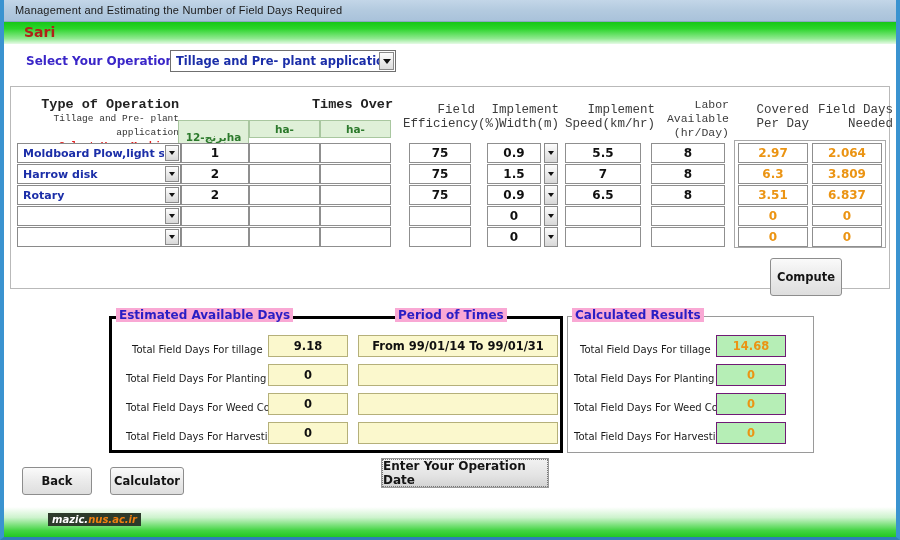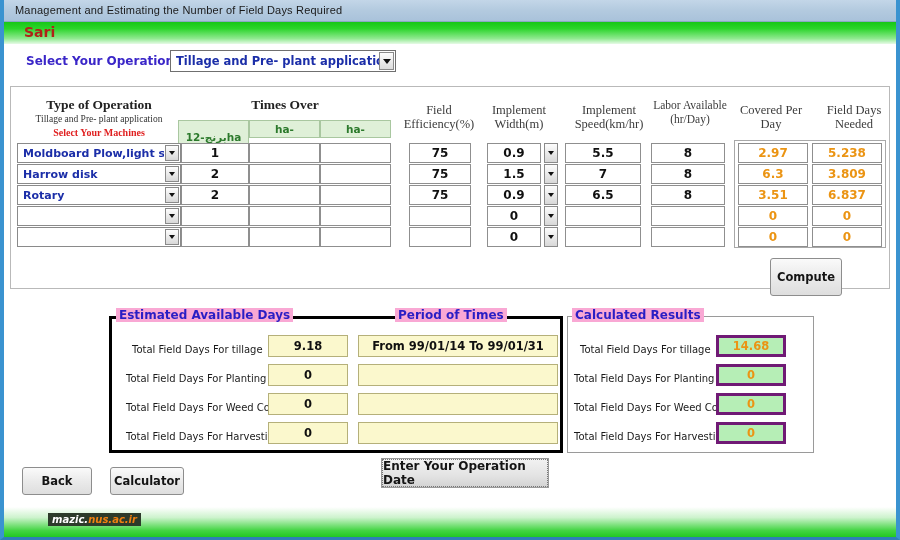--- a/index.html
+++ b/index.html
@@ -76,24 +76,24 @@
   #op-combo { position: absolute; left: 166px; top: 4px; width: 226px; height: 22px; }
 
   
   #panel-top {
     position: absolute; left: 6px; top: 86px; width: 880px; height: 203px;
     background: #fff; border: 1px solid #b9b9b9;
   }
 
   .colhead {
     position: absolute;
-    text-align: center;
+    text-align: right;
     font-size: 12.5px;
     color: #3c3c3c;
-    font-family: Liberation Serif, serif;
+    font-family: Liberation Mono, monospace;
     line-height: 14px;
   }
   .colhead.big { font-size: 13.5px; color: #222; font-weight: bold; }
   .sub-small { font-size: 9.5px; color: #333; font-weight: normal; display:block; }
   .sub-red { font-size: 10px; color: #e02020; display:block; }
 
   
   .cell {
     position: absolute;
     background: #ffffff;
@@ -175,21 +175,21 @@
     position: absolute; font-size: 10px; color: #1a1a1a;
     font-family: "DejaVu Sans", sans-serif; white-space: nowrap;
   }
   .yellowbox {
     position: absolute; background: #fbf8cd; border: 1px solid #b5b07a;
     display:flex; align-items:center; justify-content:center;
     font-size: 11.5px; font-weight: bold; color:#101010;
     font-family: "DejaVu Sans", sans-serif;
   }
   .greenbox {
-    position: absolute; background: #b6eeb6; border: 3px solid #701a75;
+    position: absolute; background: #b6eeb6; border: 1px solid #701a75;
     display:flex; align-items:center; justify-content:center;
     font-size: 11.5px; font-weight: bold; color:#eb9413;
     font-family: "DejaVu Sans", sans-serif;
   }
 
   #back-btn { left: 12px; top: 171px; width: 70px; height: 28px; }
   #calc-btn { left: 100px; top: 171px; width: 74px; height: 28px; }
   #date-btn {
     left: 371px; top: 162px; width: 168px; height: 30px;
     background: linear-gradient(to bottom,#f2f2f2 0%,#e3e3e3 60%,#d3d3d3 100%);
@@ -278,21 +278,21 @@
     <div class="cell" style="left:238px; top:56px; width:71px; height:20px;"></div>
     <div class="cell" style="left:309px; top:56px; width:71px; height:20px;"></div>
     <div class="cell" style="left:398px; top:56px; width:62px; height:20px;">75</div>
     <div class="cell" style="left:476px; top:56px; width:54px; height:20px;">0.9</div>
     <div class="spin" style="left:533px; top:56px;">
         <i></i>
       </div>
     <div class="cell" style="left:554px; top:56px; width:76px; height:20px;">5.5</div>
     <div class="cell" style="left:640px; top:56px; width:74px; height:20px;">8</div>
     <div class="cell orange" style="left:727px; top:56px; width:70px; height:20px;">2.97</div>
-    <div class="cell orange" style="left:801px; top:56px; width:70px; height:20px;">5.238</div>
+    <div class="cell orange" style="left:801px; top:56px; width:70px; height:20px;">2.064</div>
 
     <div class="machcombo" style="left:6px; top:77px; width:164px;">
       <span class="ctext">Harrow disk</span>
       <span class="arrowbox">
           <i></i>
         </span>
     </div>
     <div class="cell" style="left:170px; top:77px; width:68px; height:20px;">2</div>
     <div class="cell" style="left:238px; top:77px; width:71px; height:20px;"></div>
     <div class="cell" style="left:309px; top:77px; width:71px; height:20px;"></div>

